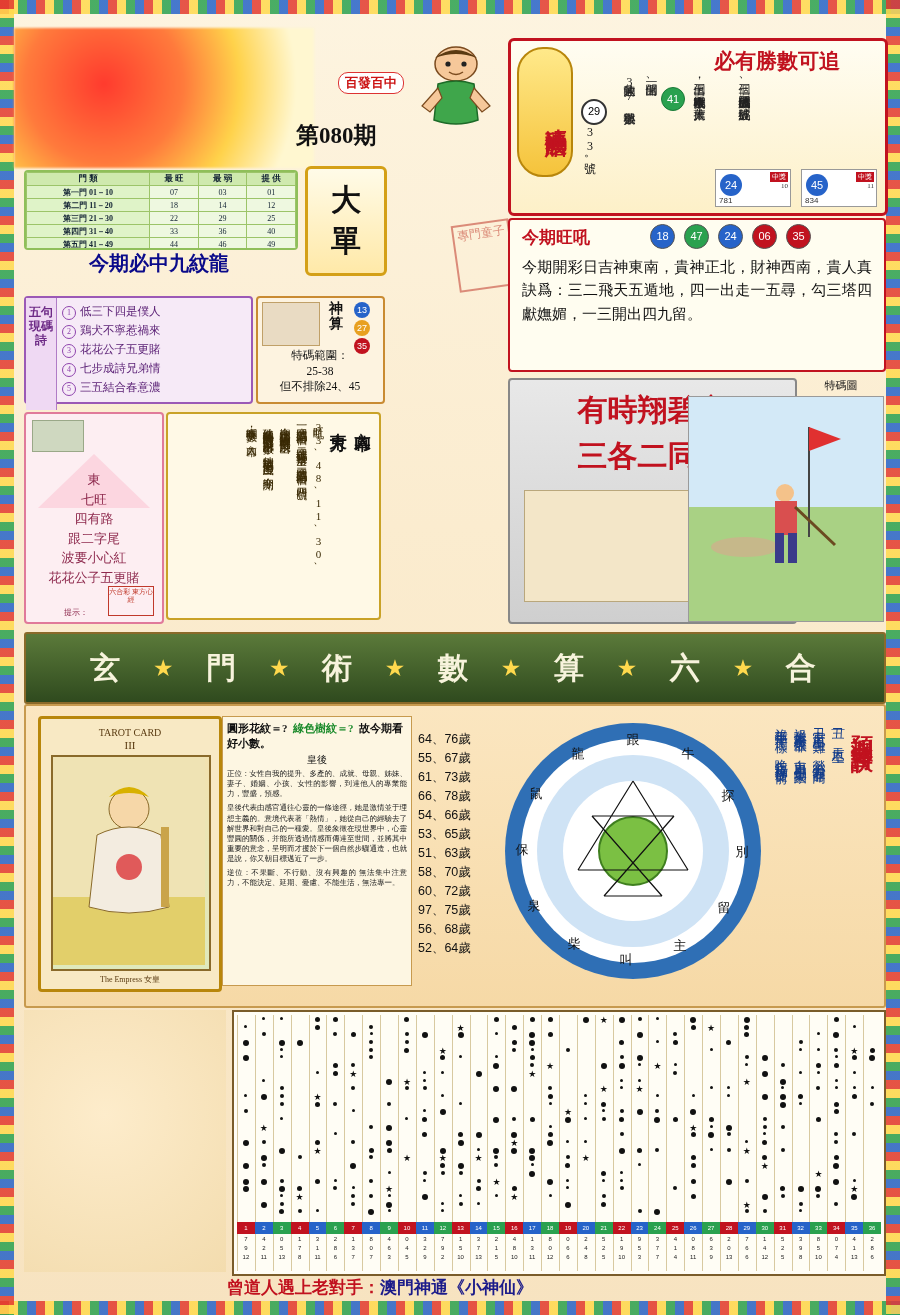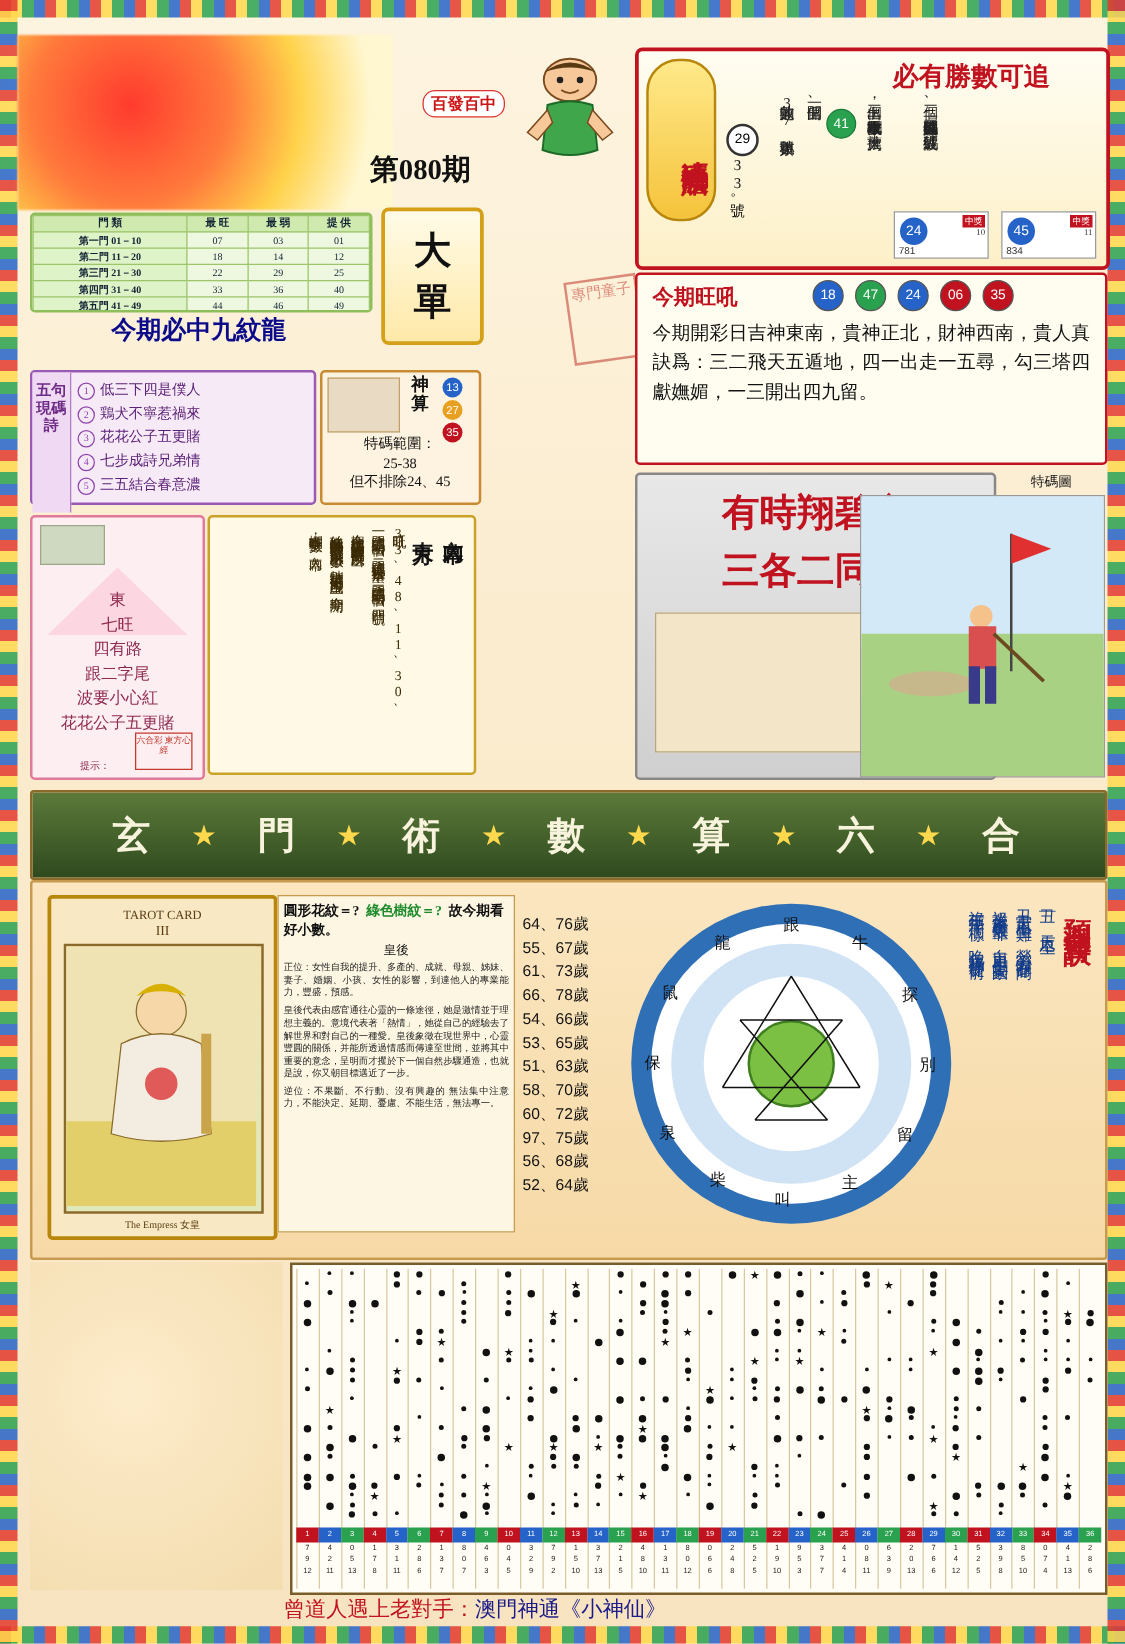--- a/index.html
+++ b/index.html
@@ -312,21 +312,21 @@
   .matrix .numrows .r{display:flex;height:9px;align-items:center;}
   .matrix .numrows .r span{flex:1;text-align:center;}
 
   .bottomblob{
     position:absolute;left:24px;top:1010px;width:202px;height:262px;
     background:radial-gradient(circle at 40% 40%,#fdeccb,#f3dcae);
   }
 
   .footer{
     position:absolute;left:0;bottom:16px;width:760px;text-align:center;
-    font-size:17px;font-weight:normal;color:#c1121f;
+    font-size:17px;font-weight:bold;color:#c1121f;
   }
   .footer .b{color:#1b1b8a;}
 </style>
 </head>
 <body>
 
 <div class="page">
 
   <div class="frame-top"></div>
   <div class="frame-bottom"></div>

